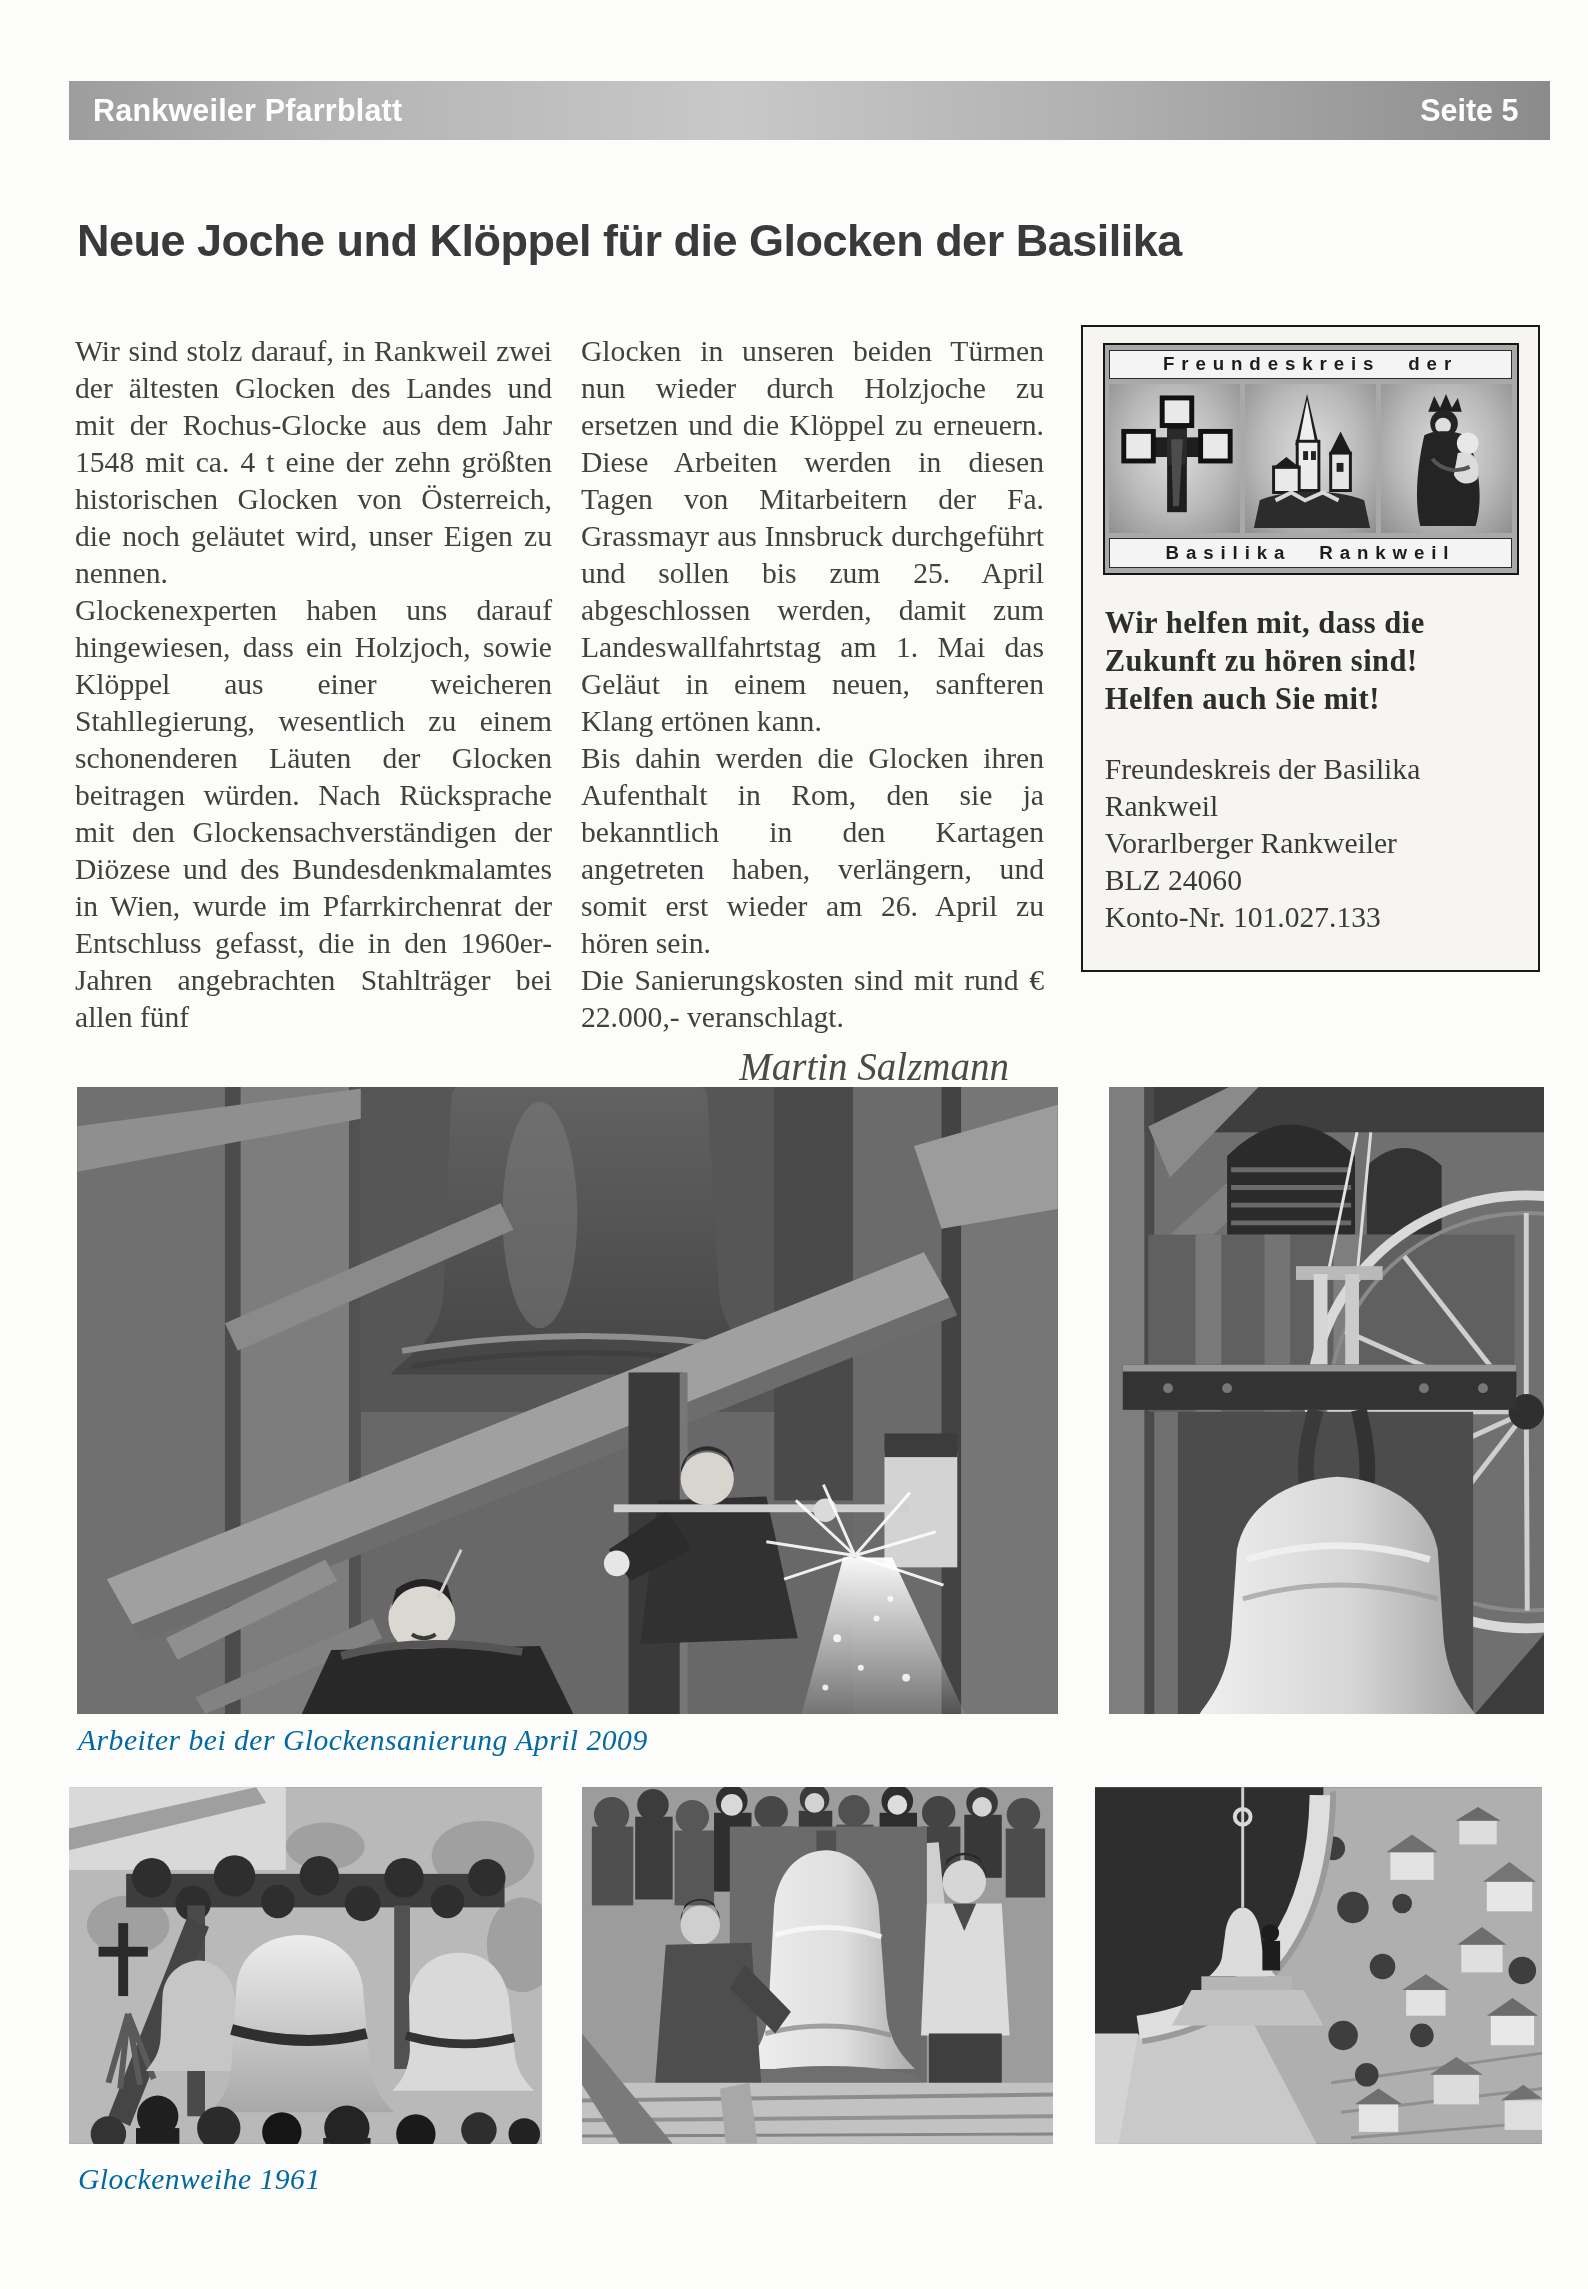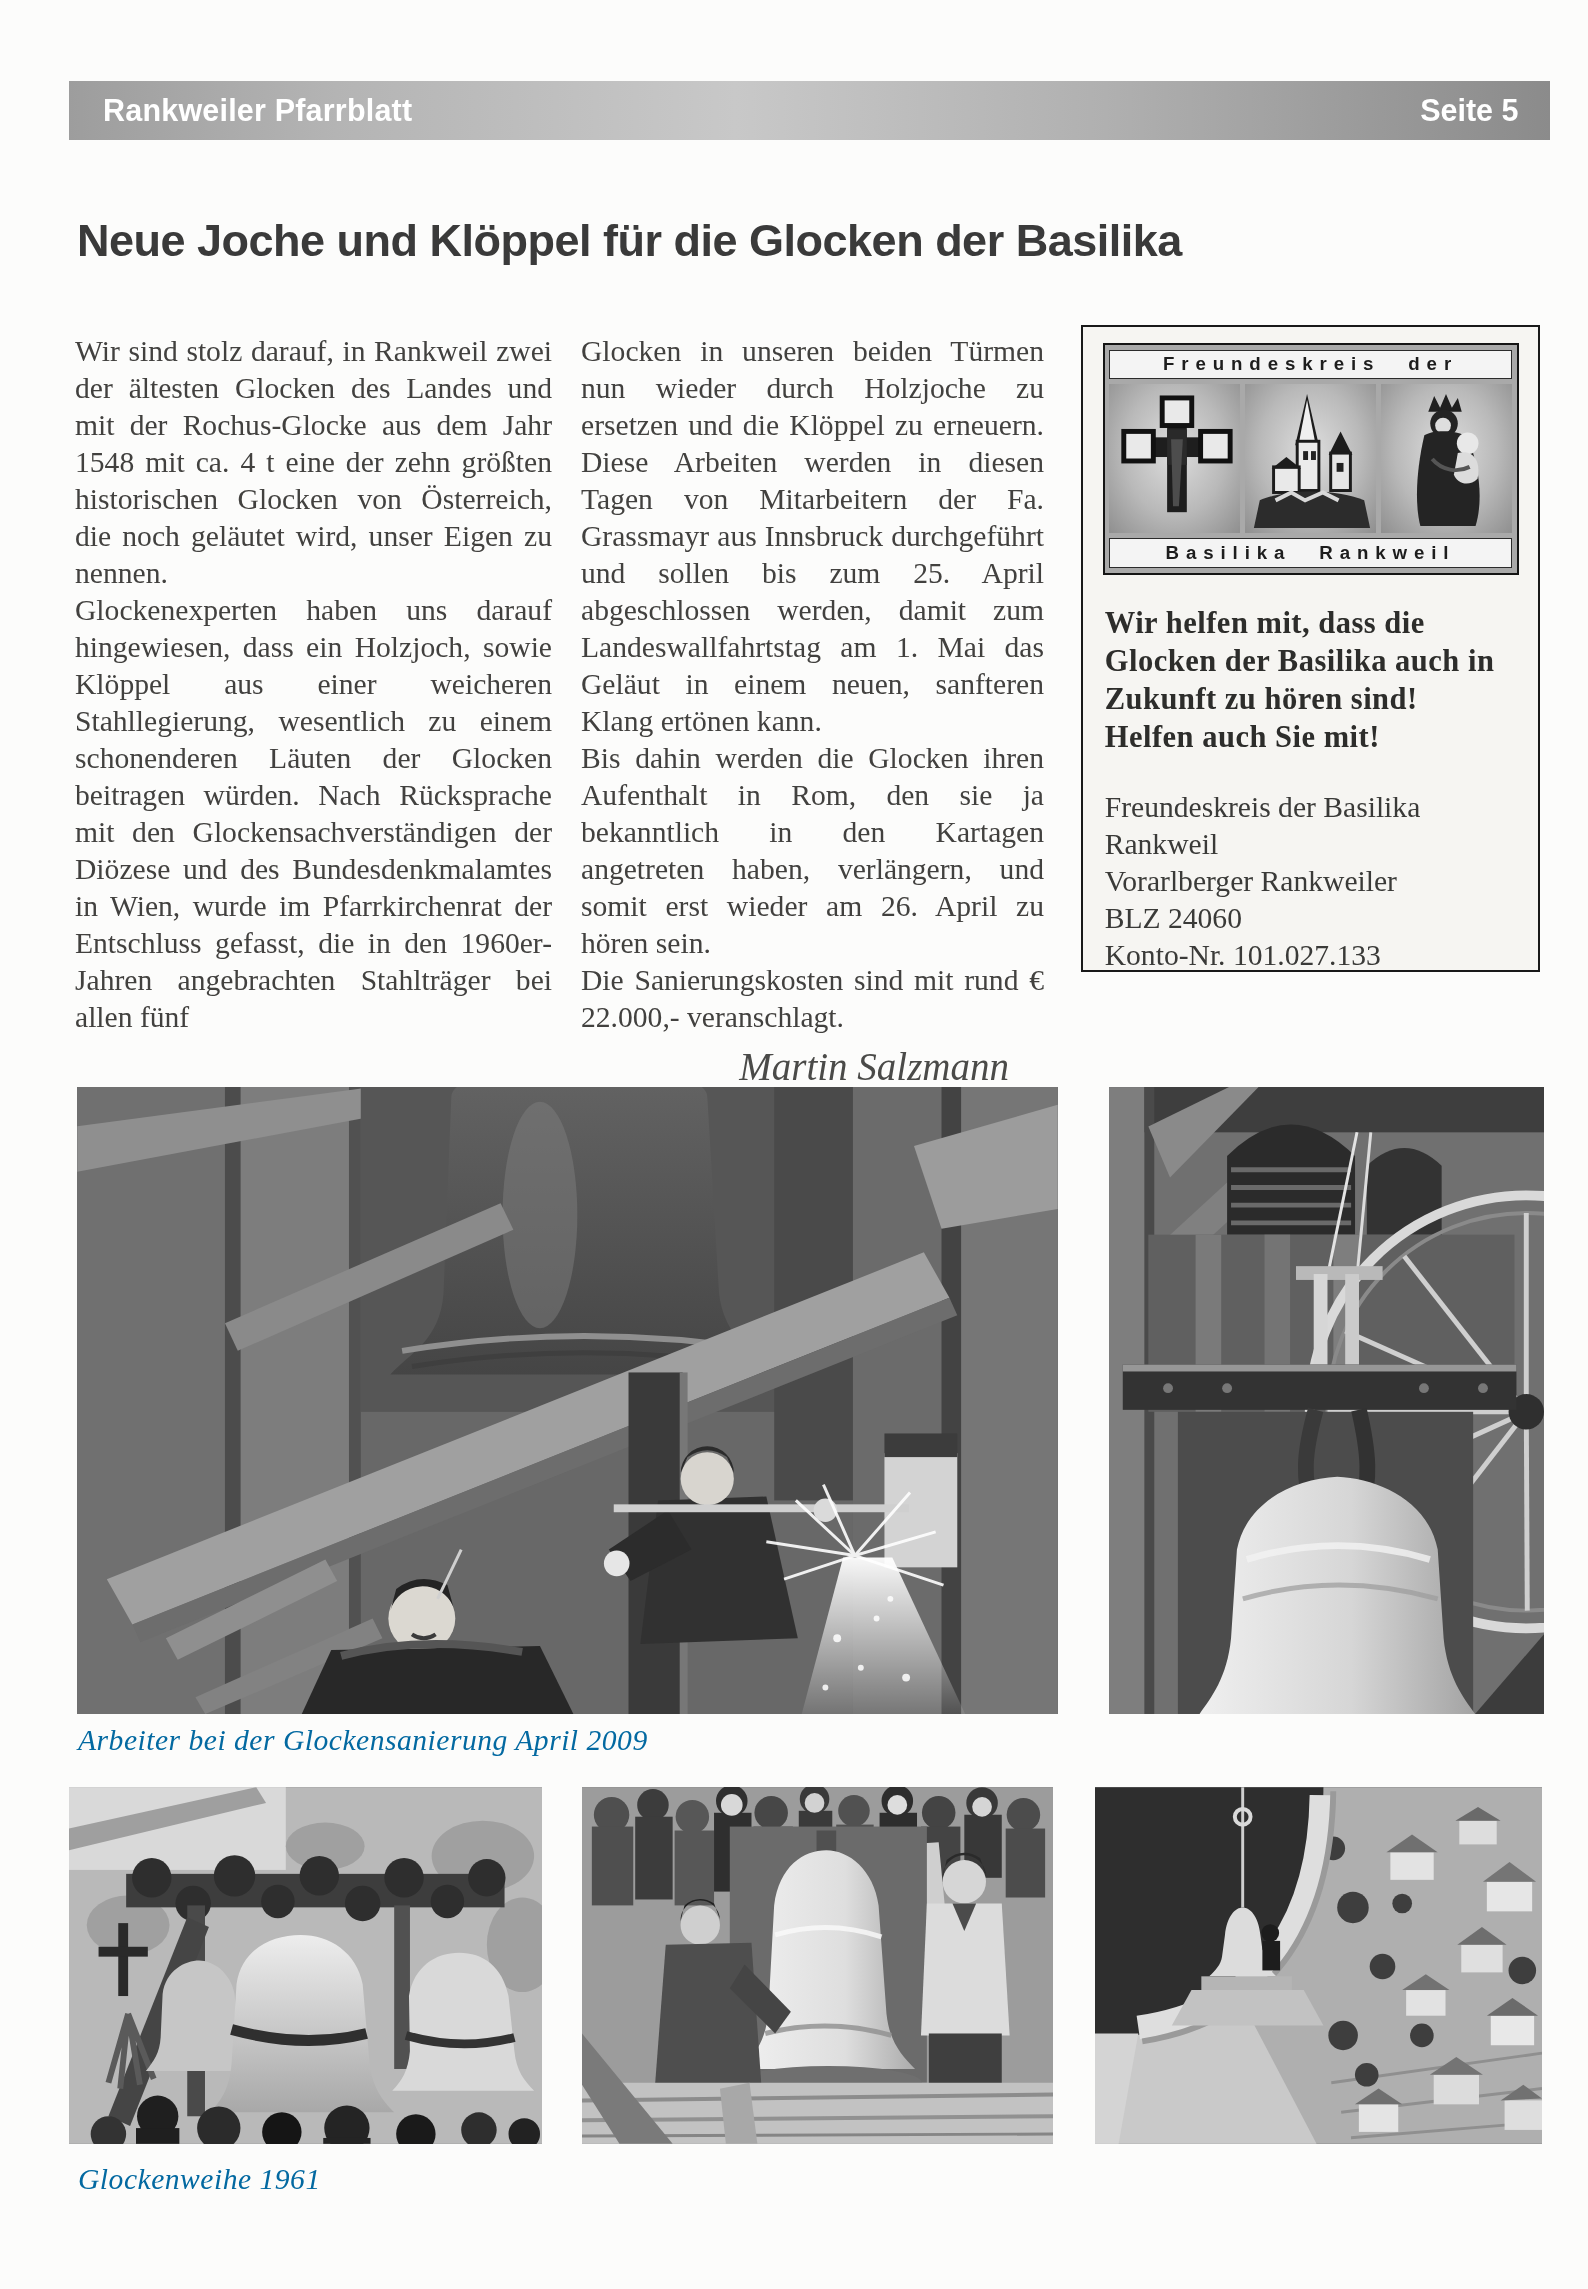--- a/index.html
+++ b/index.html
@@ -7,21 +7,21 @@
     position:relative;width:1589px;height:2289px;margin:0 auto;
     background:#fcfcfb;overflow:hidden;
     font-family:"Liberation Serif",serif;color:#42413f;
   }
   
   .header-bar{
     position:absolute;left:69px;top:81px;width:1481px;height:59px;
     background:linear-gradient(90deg,#9d9d9d 0%,#b4b4b4 18%,#c8c8c8 45%,#b0b0b0 70%,#8b8b8b 100%);
   }
   .header-title{
-    position:absolute;left:34px;top:0;line-height:59px;
+    position:absolute;left:24px;top:0;line-height:59px;
     font-family:"Liberation Sans",sans-serif;font-weight:bold;font-size:30.5px;color:#ffffff;
     letter-spacing:0.2px;
     text-align:center;
   }
   .header-page{
     position:absolute;right:31.5px;top:0;line-height:59px;
     font-family:"Liberation Sans",sans-serif;font-weight:bold;font-size:30.5px;color:#ffffff;
   }
   
   .headline{
@@ -142,21 +142,20 @@
             <circle cx="88" cy="54" r="11" fill="#e8e8e8"></circle>
             <path d="M78 64 C 92 60, 102 70, 98 90 C 90 98, 78 96, 74 86 Z" fill="#dcdcdc"></path>
             <path d="M52 70 C 62 82, 78 84, 90 78" stroke="#555" stroke-width="4" fill="none"></path>
           </svg>
         </div>
       </div>
       <div class="logo-strip">Basilika Rankweil</div>
     </div>
     <div class="appeal">
       <div>Wir helfen mit, dass die</div>
-      <div>Glocken der Basilika auch in</div>
       <div>Zukunft zu hören sind!</div>
       <div>Helfen auch Sie mit!</div>
     </div>
     <div class="bank">
       <div>Freundeskreis der Basilika Rankweil</div>
       <div>Vorarlberger Rankweiler</div>
       <div>BLZ 24060</div>
       <div>Konto-Nr. 101.027.133</div>
     </div>
   </aside>

